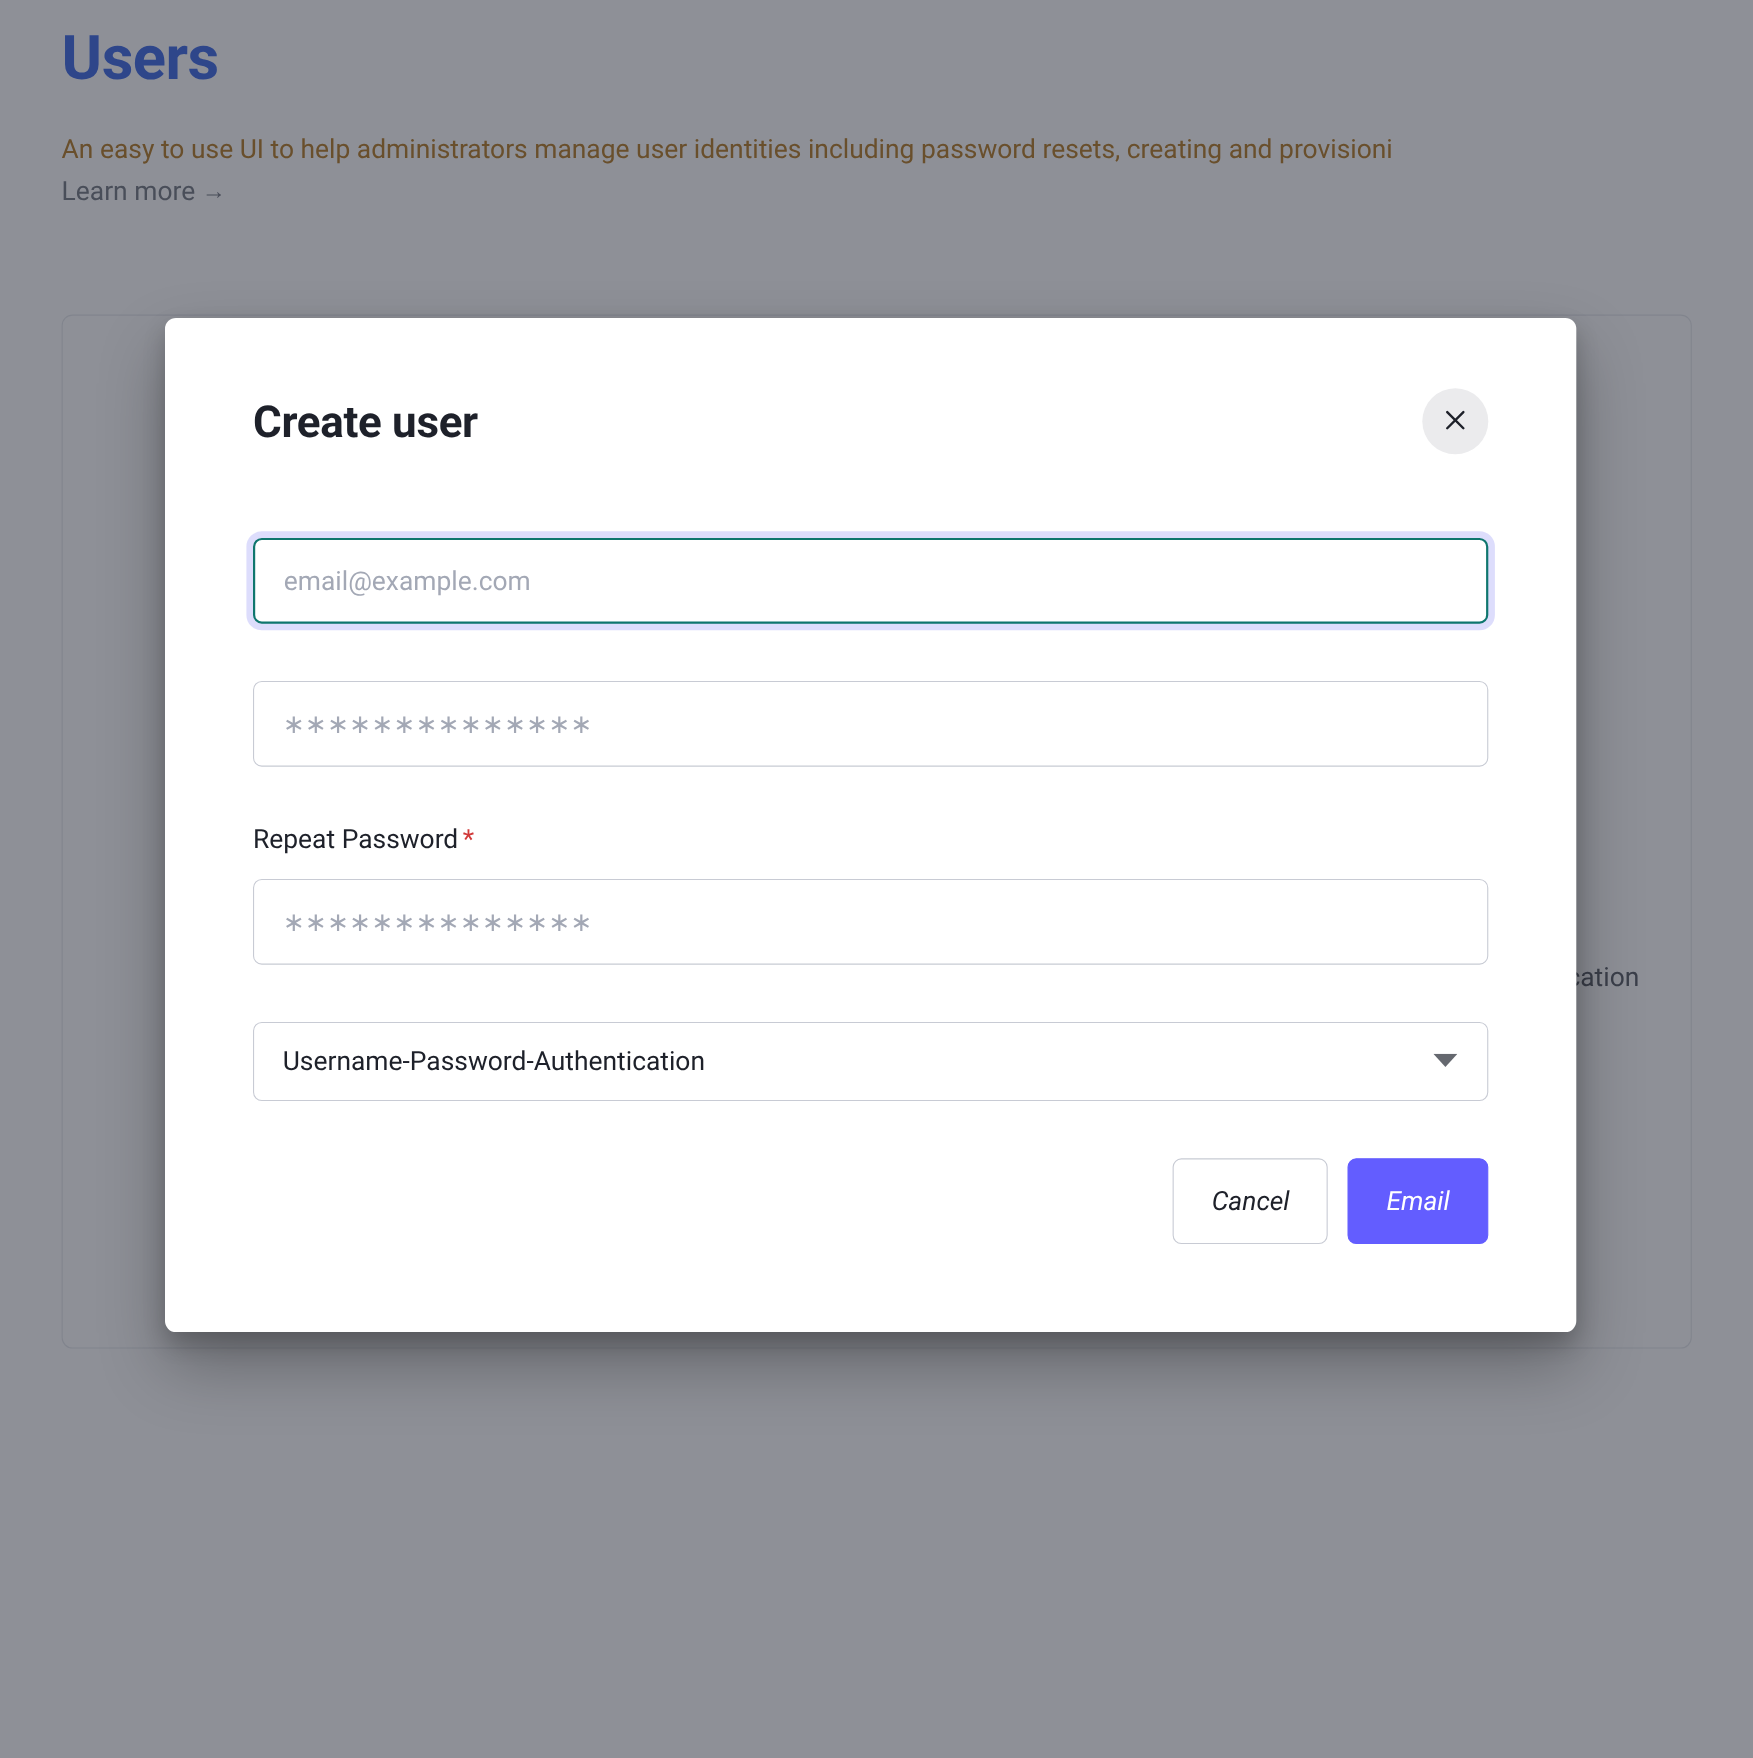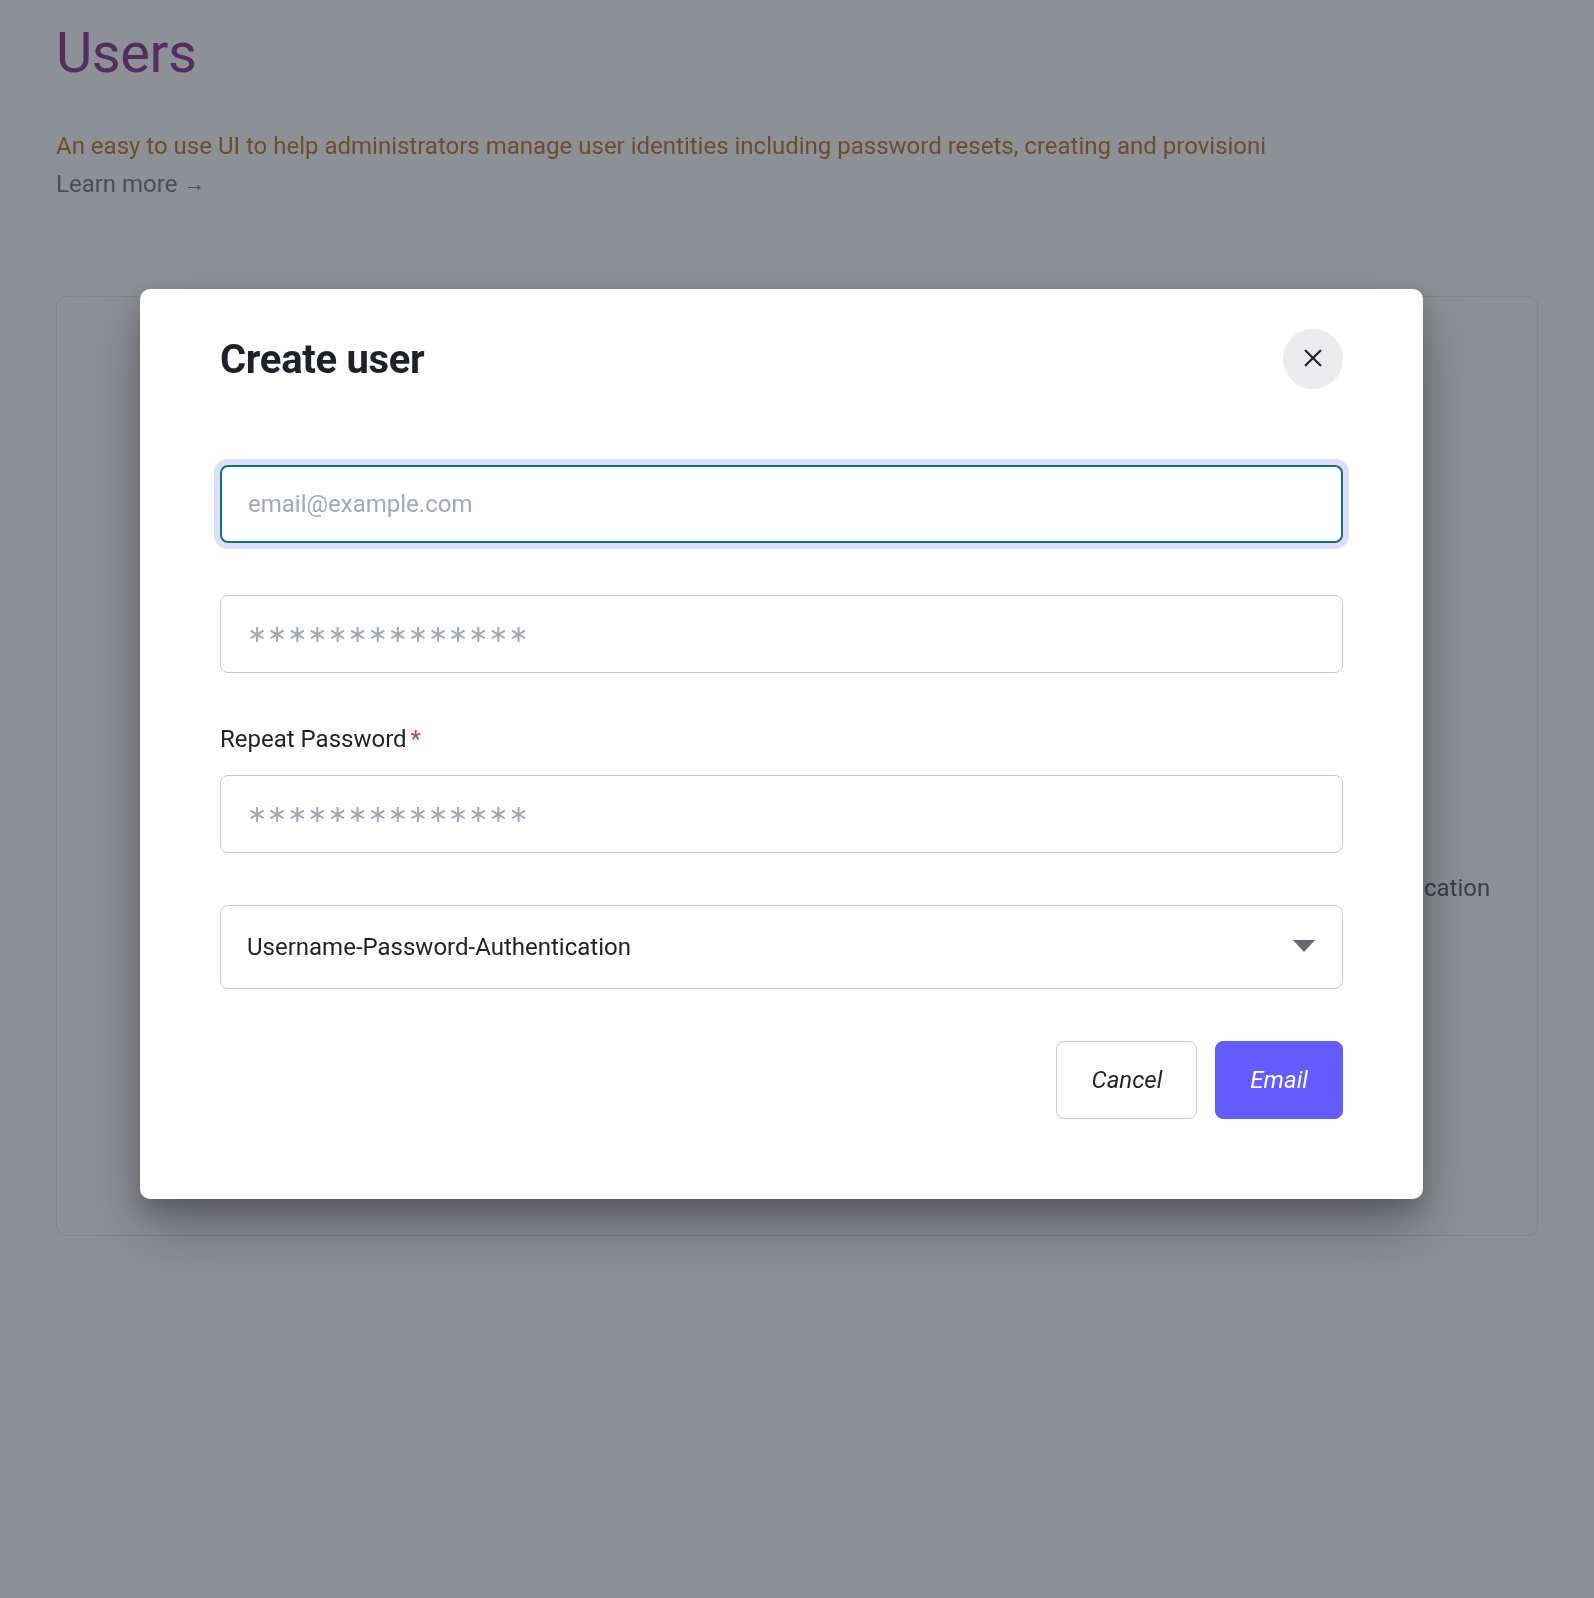--- a/index.html
+++ b/index.html
@@ -12,24 +12,24 @@
     position: relative;
     overflow: hidden;
   }
 
   
   .page {
     padding: 20px 56px;
   }
   .page-title {
     font-size: 56px;
-    font-weight: 400;
-    color: #701a75;
+    font-weight: 700;
+    color: #1d4ed8;
     letter-spacing: -0.5px;
-    margin-bottom: 42px;
+    margin-bottom: 32px;
   }
   .page-subtitle {
     font-size: 24px;
     color: #a16207;
     line-height: 1.5;
     margin-bottom: 6px;
   }
   .learn-more {
     display: inline-flex;
     align-items: center;
@@ -56,27 +56,27 @@
   
   .overlay {
     position: absolute;
     inset: 0;
     background: rgba(60, 64, 74, 0.55);
   }
 
   
   .modal {
     position: absolute;
-    left: 140px;
+    left: 150px;
     top: 289px;
     width: 1283px;
     background: #ffffff;
     border-radius: 10px;
     box-shadow: 0 30px 60px rgba(0,0,0,0.28), 0 10px 20px rgba(0,0,0,0.18);
-    padding: 40px 80px 80px 80px;
+    padding: 64px 80px 80px 80px;
   }
   .modal-header {
     display: flex;
     align-items: center;
     justify-content: space-between;
     margin-bottom: 76px;
   }
   .modal-title {
     font-size: 40px;
     font-weight: 700;
@@ -123,21 +123,21 @@
   .text-input.focused {
     border: 2px solid #0f766e;
     box-shadow: 0 0 0 6px rgba(99, 102, 241, 0.22);
     outline: none;
   }
 
   
   .select-wrap { position: relative; }
   .select-input {
     width: 100%;
-    height: 84px;
+    height: 72px;
     border: 1px solid #c8cbd4;
     border-radius: 8px;
     padding: 0 60px 0 26px;
     font-size: 24px;
     color: #1e212a;
     font-family: inherit;
     background: #fff;
     appearance: none;
     -webkit-appearance: none;
     -moz-appearance: none;

